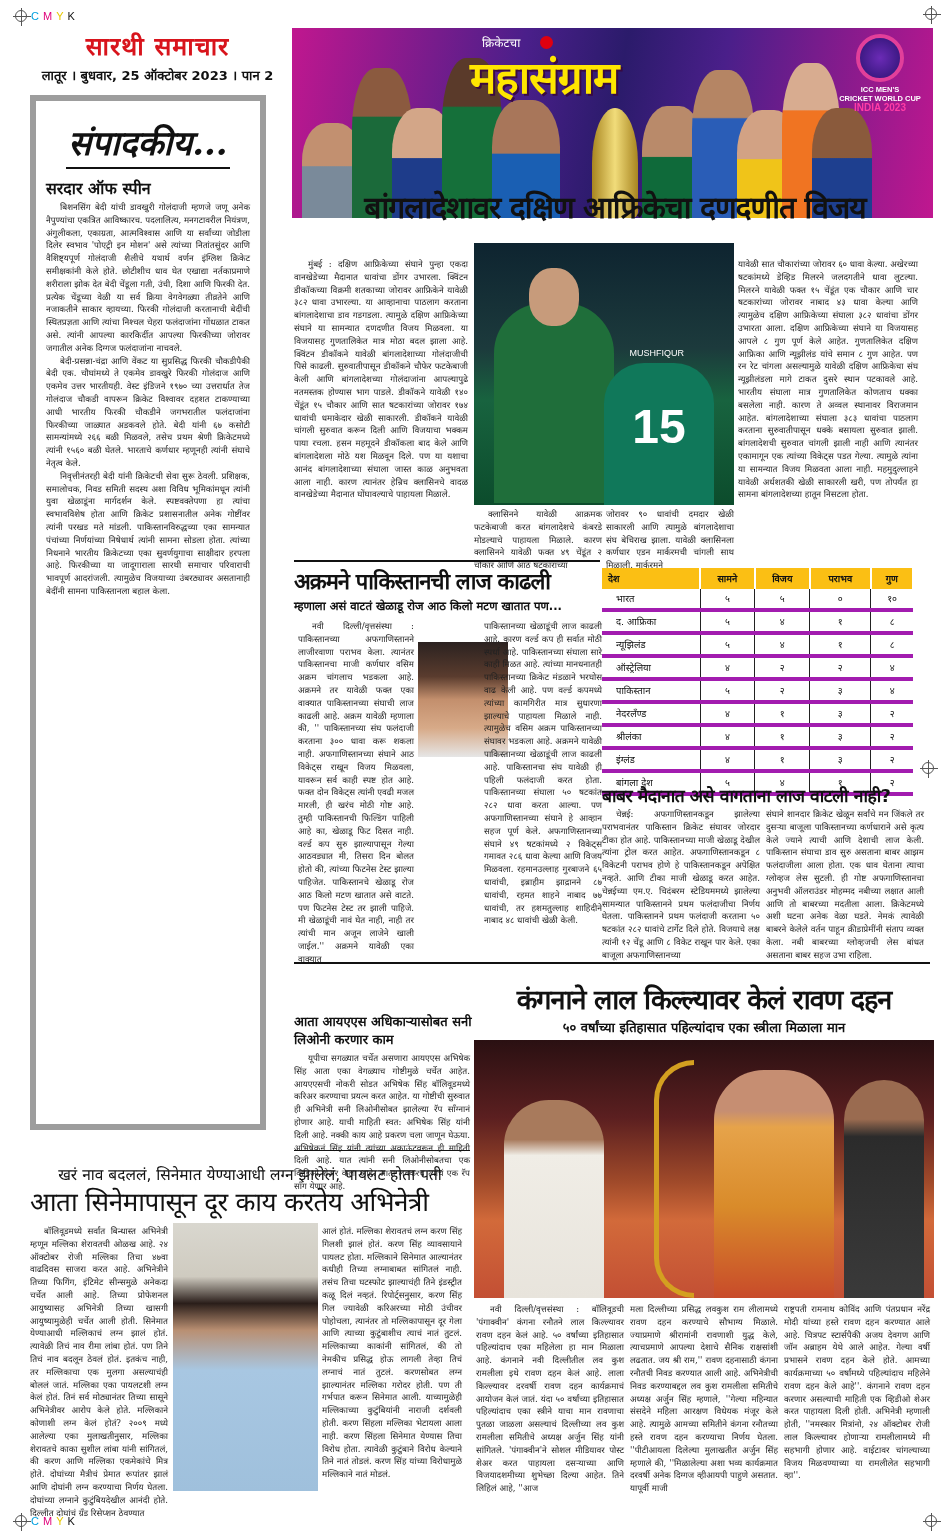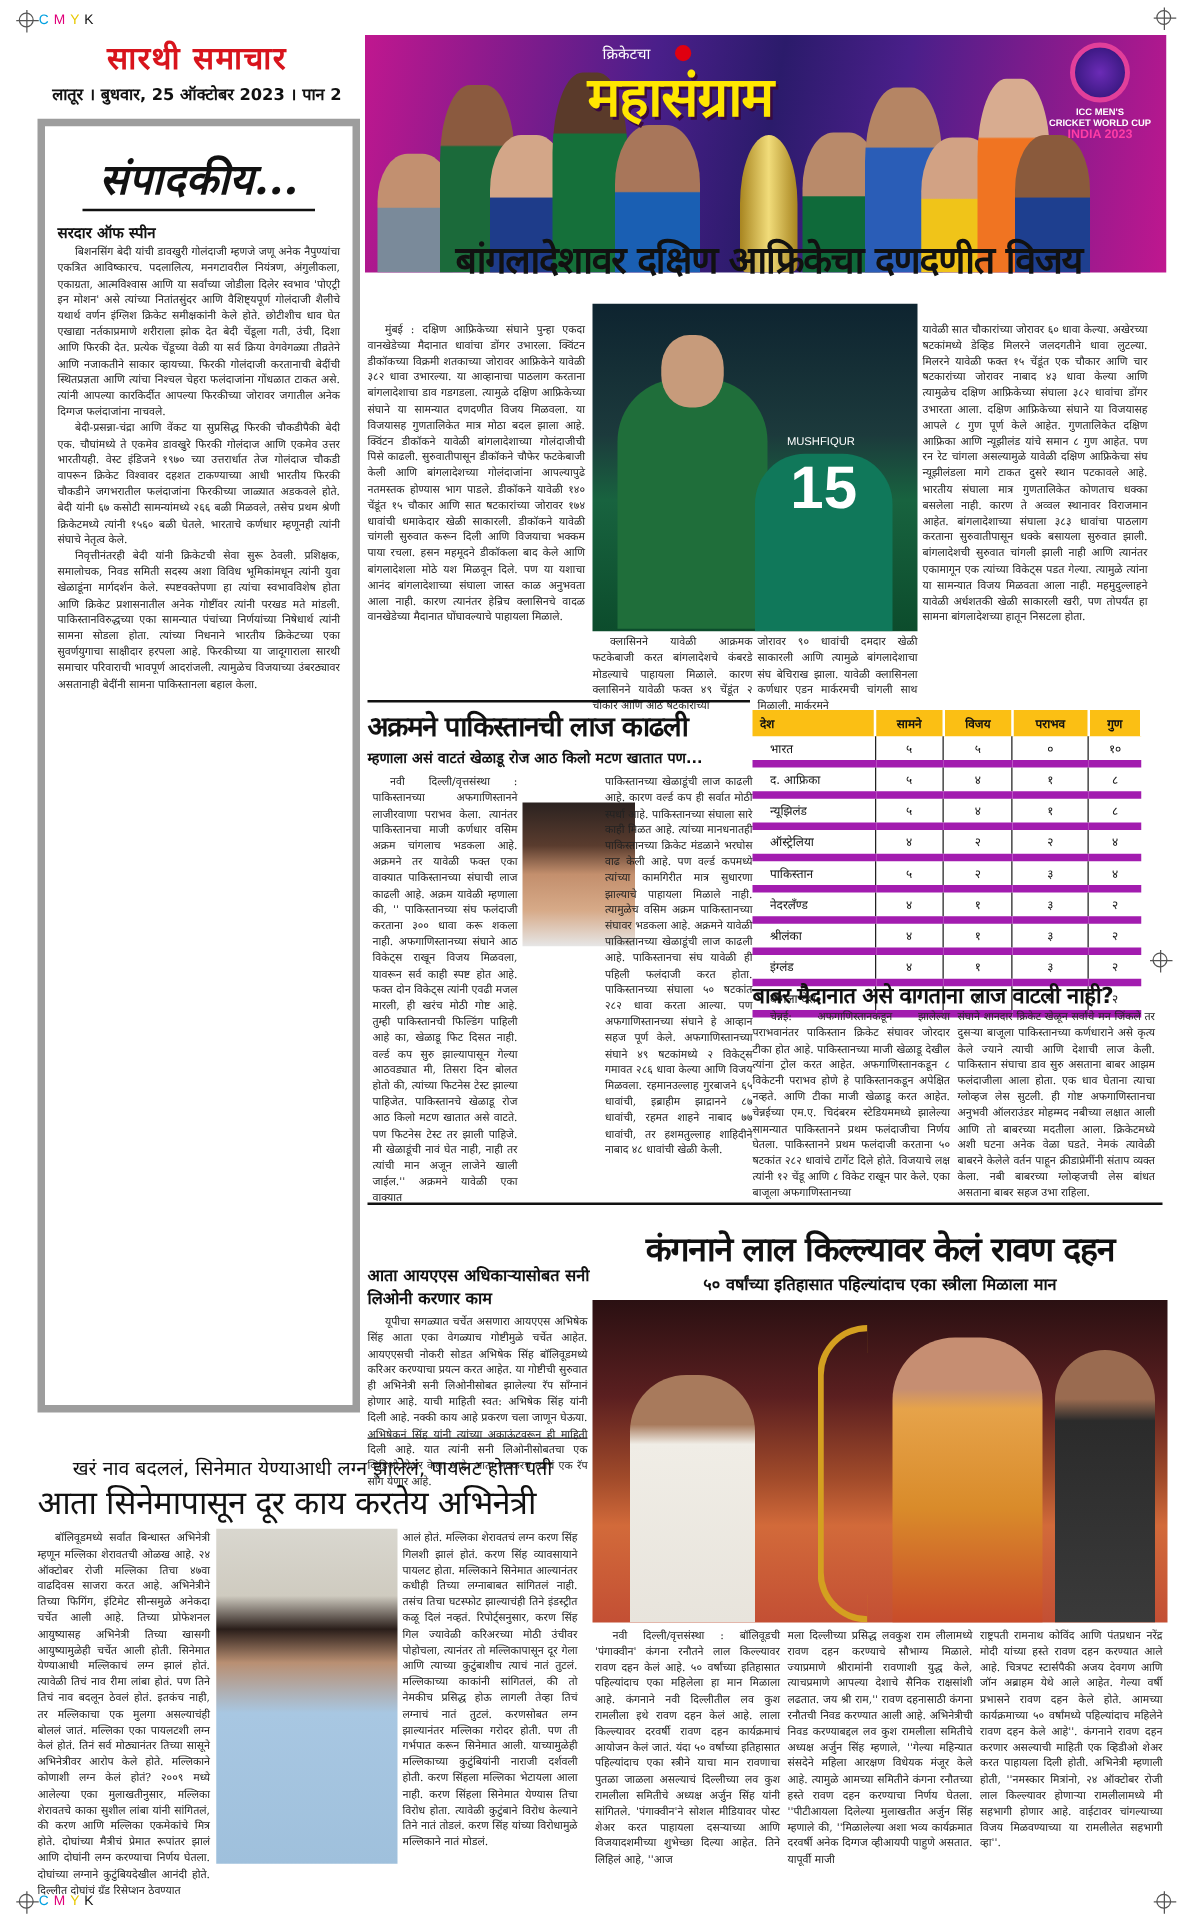--- a/index.html
+++ b/index.html
@@ -9,47 +9,47 @@
   .reg .c { color: #00a0e0; } .reg .m { color: #e0007a; } .reg .y { color: #e8c800; } .reg .k { color: #111; }
   .cross { width: 12px; height: 12px; border: 1px solid #555; border-radius: 50%; position: relative; }
   .cross::before, .cross::after { content: ""; position: absolute; background: #555; }
   .cross::before { left: 5px; top: -3px; width: 1px; height: 18px; }
   .cross::after { top: 5px; left: -3px; height: 1px; width: 18px; }
   .masthead { left: 30px; top: 28px; width: 255px; text-align: center; }
   .masthead h1 { font-family: "DejaVu Sans", sans-serif; color: #d8141c; font-size: 25px; font-weight: bold; letter-spacing: 1px; }
   .dateline { font-family: "DejaVu Sans", sans-serif; font-size: 13px; font-weight: bold; margin-top: 4px; }
   .txt { font-size: 8.6px; line-height: 12.8px; text-align: justify; color: #222; }
   .txt p { text-indent: 14px; }
-  .editorial { left: 30px; top: 95px; width: 258px; height: 1035px; border: 6px solid #9d9d9d; padding: 8px 10px; background: #fff; }
+  .editorial { left: 30px; top: 95px; width: 236px; height: 1035px; border: 6px solid #9d9d9d; padding: 8px 10px; background: #fff; }
   .edit-head { font-family: "DejaVu Serif", serif; font-style: italic; font-size: 34px; font-weight: bold; text-align: center; border-bottom: 2px solid #111; padding-bottom: 2px; margin: 10px 20px 8px; }
-  .edit-sub { font-family: "DejaVu Sans", sans-serif; font-size: 12px; font-weight: bold; margin-bottom: 2px; }
+  .edit-sub { font-family: "DejaVu Sans", sans-serif; font-size: 16px; font-weight: bold; margin-bottom: 2px; }
   .banner { left: 292px; top: 28px; width: 641px; height: 190px; background: linear-gradient(100deg, #c0178f 0%, #4a1f8a 35%, #2b1b6b 50%, #4a1f8a 65%, #c0178f 100%); overflow: hidden; }
   .banner .kicker { position: absolute; left: 190px; top: 6px; color: #fff; font-size: 12px; font-family: "DejaVu Sans", sans-serif; }
   .banner .title { position: absolute; left: 178px; top: 18px; color: #ffe600; font-size: 44px; font-weight: bold; font-family: "DejaVu Sans", sans-serif; text-shadow: 2px 2px 0 #3a0a40; letter-spacing: -1px; }
   .banner .dot { position: absolute; left: 248px; top: 8px; width: 13px; height: 13px; border-radius: 50%; background: #e00010; }
   .player { position: absolute; bottom: 0; border-radius: 40% 40% 0 0; }
   .trophy { position: absolute; left: 300px; bottom: 0; width: 46px; height: 110px; background: linear-gradient(90deg,#a88520,#f1dc7a,#a88520); border-radius: 50% 50% 6px 6px; }
   .wc-logo { position: absolute; right: 8px; top: 6px; width: 90px; text-align: center; color: #fff; font-family: "Liberation Sans", sans-serif; font-size: 7.5px; font-weight: bold; line-height: 9px; }
   .wc-logo .ring { width: 48px; height: 48px; margin: 0 auto 3px; border: 4px solid #e23f9a; border-radius: 50%; background: radial-gradient(#6b2bb6, #2a1270); }
   .wc-logo .year { color: #ff3ca6; font-size: 10px; }
   .hl1 { left: 300px; top: 186px; width: 630px; font-family: "DejaVu Sans", sans-serif; font-size: 30px; font-weight: bold; text-align: center; letter-spacing: -1px; }
   .photo { background: #444; overflow: hidden; }
   .sa-photo { left: 474px; top: 243px; width: 260px; height: 262px; background: linear-gradient(180deg,#0e2430 0%,#1c3a3c 40%,#18633f 60%,#0c4c2c 100%); }
-  .sa-photo .shirt15 { position: absolute; right: 20px; top: 120px; width: 110px; height: 142px; background: #10785a; color: #fff; font-family: "Liberation Sans", sans-serif; font-size: 48px; font-weight: bold; text-align: center; border-radius: 40px 40px 0 0; }
+  .sa-photo .shirt15 { position: absolute; right: 20px; top: 120px; width: 110px; height: 142px; background: #10785a; color: #fff; font-family: "Liberation Sans", sans-serif; font-size: 48px; font-weight: bold; text-align: center; padding-top: 36px; border-radius: 40px 40px 0 0; }
   .sa-photo .cap { position: absolute; right: 50px; top: 105px; font-size: 9px; color: #fff; font-family: "Liberation Sans", sans-serif; }
   .sa-photo .pl1 { position: absolute; left: 20px; top: 60px; width: 120px; height: 200px; background: #1f6e3a; border-radius: 50px 50px 0 0; }
   .sa-photo .pl1head { position: absolute; left: 55px; top: 25px; width: 50px; height: 58px; background: #c79b7b; border-radius: 45%; }
   .rule { background: #111; height: 2px; }
   .hl2 { left: 294px; top: 565px; width: 310px; font-family: "DejaVu Sans", sans-serif; font-size: 22px; font-weight: bold; letter-spacing: -1px; }
   .sub2 { left: 294px; top: 598px; width: 310px; font-family: "DejaVu Sans", sans-serif; font-size: 11.5px; font-weight: bold; }
   .akram { left: 418px; top: 642px; width: 90px; height: 115px; background: linear-gradient(180deg,#2b2220 0%,#5a3c2e 30%,#c38f6d 50%,#d7aa88 75%,#e6e6e6 100%); }
   table.points { position: absolute; left: 602px; top: 568px; width: 312px; border-collapse: collapse; font-family: "DejaVu Sans", sans-serif; font-size: 9.5px; }
   table.points th { background: #fbbf14; font-weight: bold; padding: 4px 6px; border-right: 2px solid #fff; text-align: center; }
   table.points th:first-child { text-align: left; }
-  table.points td { padding: 3px 6px; border-right: 1.5px solid #222; border-bottom: 6px solid #a21caf; text-align: center; height: 20px; }
+  table.points td { padding: 3px 6px; border-right: 1.5px solid #222; border-bottom: 4px solid #a21caf; text-align: center; height: 20px; }
   table.points td:first-child { text-align: left; padding-left: 14px; }
   table.points td:last-child { border-right: none; }
   .hl3 { left: 602px; top: 783px; width: 320px; font-family: "DejaVu Sans", sans-serif; font-size: 17.5px; font-weight: bold; letter-spacing: -0.5px; }
   .hl4a { left: 294px; top: 1013px; width: 180px; font-family: "DejaVu Sans", sans-serif; font-size: 13px; font-weight: bold; text-align: left; line-height: 18px; }
   .hl5 { left: 474px; top: 980px; width: 460px; font-family: "DejaVu Sans", sans-serif; font-size: 27px; font-weight: bold; text-align: center; letter-spacing: -1px; }
   .sub5 { left: 474px; top: 1018px; width: 460px; font-family: "DejaVu Sans", sans-serif; font-size: 13px; font-weight: bold; text-align: center; }
   .kangana { left: 474px; top: 1040px; width: 460px; height: 258px; background: linear-gradient(180deg,#2a1012 0%,#5b1f20 30%,#a04a2a 55%,#d26a3a 70%,#c34f34 100%); }
   .kangana .bow { position: absolute; left: 180px; top: 20px; width: 40px; height: 238px; border: 5px solid #d4a020; border-right: none; border-radius: 40px 0 0 40px; }
   .kangana .woman { position: absolute; left: 240px; top: 30px; width: 120px; height: 228px; background: linear-gradient(180deg,#c68e72 0%,#c68e72 18%,#e6a34a 25%,#d98b2a 60%,#c84b2a 100%); border-radius: 50px 50px 0 0; }
   .kangana .man { position: absolute; left: 30px; top: 60px; width: 100px; height: 198px; background: linear-gradient(180deg,#a87a5c 0%,#a87a5c 20%,#f0ede6 28%,#e8e4dc 100%); border-radius: 45px 45px 0 0; }

